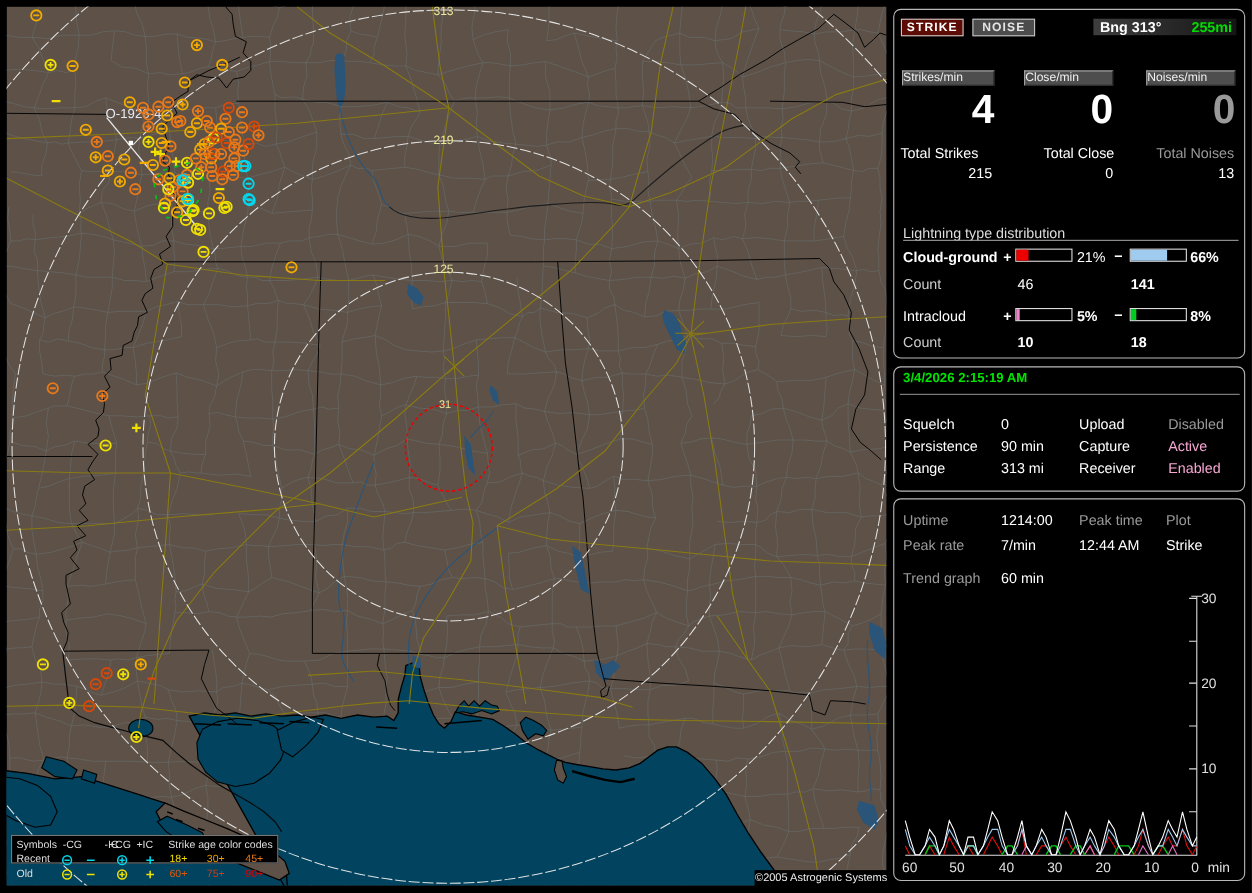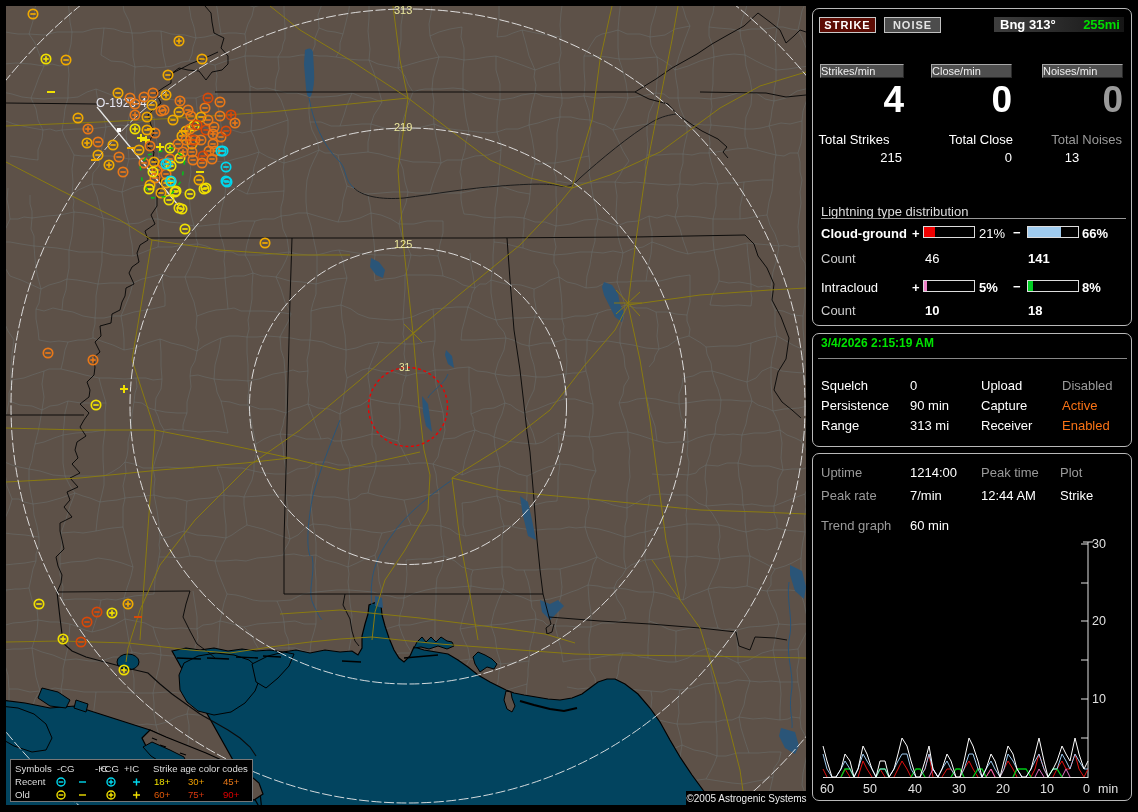--- a/index.html
+++ b/index.html
@@ -1,20 +1,20 @@
 <!DOCTYPE html>
 <html><head><meta charset="utf-8"><style>
 * { margin:0; padding:0; box-sizing:border-box; }
 body { width:1138px; height:812px; background:#000; position:relative; overflow:hidden;
        font-family:"Liberation Sans", sans-serif; }
 .abs { position:absolute; }
 .panel { position:absolute; border:1px solid #b9b9b9; border-radius:7px; background:#000; }
 .lbl { position:absolute; font-size:13px; color:#fff; white-space:nowrap; }
 .gray { color:#9a9a9a; }
-.green { color:#f97316; }
+.green { color:#f9a8d4; }
 .btn { position:absolute; background:#4e4e4e; border:1px solid; border-color:#a8a8a8 #2a2a2a #2a2a2a #a8a8a8; color:#f0f0f0; font-size:11px; text-align:left; }
 </style></head>
 <body>
 <svg class="abs" style="left:6px;top:6px" width="800" height="799" viewBox="6 6 800 799">
  <rect x="6" y="6" width="800" height="799" fill="#5d5148"></rect>
  <path d="M39 -7L50 -6L57 -3L68 -2M39 -7L35 8L33 21L29 34M68 -2L77 -1L84 -2L91 0M68 -2L69 10L70 22L72 32M91 0L101 -1L110 -1L122 -1M122 -1L131 -3L142 -5L153 -7M122 -1L124 11L129 21L132 33M153 -7L166 -3L177 3L189 5M189 5L198 1L207 -1L215 -4M189 5L191 18L194 27L196 38M215 -4L227 0L241 3L254 7M215 -4L217 8L219 22L221 34M254 7L264 4L274 2L284 -2M254 7L252 16L248 24L245 34M284 -2L298 -3L310 -6L321 -7M284 -2L284 12L285 26L285 39M321 -7L322 4L318 15L319 28M350 -3L349 9L346 22L343 34M370 -6L381 -2L392 2L403 5M370 -6L369 5L369 18L368 31M403 5L411 3L421 3L432 1M403 5L403 11L402 19L401 25M432 1L444 -0L457 -1L470 -2M432 1L431 14L429 24L430 36M499 -7L507 -5L514 -7L522 -5M499 -7L499 9L499 22L497 37M522 -5L534 -3L548 -3L563 -1M563 -1L561 13L560 25L561 37M621 -3L632 -0L644 -0L657 3M621 -3L620 9L619 17L618 30M657 3L665 2L673 1L679 1M657 3L655 13L651 26L650 37M679 1L689 2L703 3L714 6M679 1L683 8L686 18L690 26M714 6L726 2L737 -1L748 -3M714 6L713 13L710 21L709 27M748 -3L760 -4L770 -7L783 -6M748 -3L746 9L742 20L740 31M783 -6L791 -2L797 0L805 4M783 -6L780 6L779 17L777 27M805 4L802 11L800 21L798 30M0 31L11 33L18 34L29 34M0 31L3 42L2 54L4 64M29 34L44 35L57 32L72 32M29 34L35 43L40 56L44 66M72 32L83 32L93 29L104 28M72 32L71 44L69 52L68 64M104 28L114 29L123 32L132 33M104 28L103 37L102 45L101 55M132 33L141 33L151 31L161 31M132 33L133 43L133 57L135 67M161 31L171 34L185 35L196 38M161 31L162 43L163 53L166 67M196 38L205 37L213 35L221 34M196 38L193 47L192 54L189 61M221 34L228 33L236 33L245 34M245 34L246 41L246 50L245 56M285 39L283 44L282 50L278 57M319 28L327 31L335 32L343 34M319 28L315 38L315 45L311 55M343 34L340 43L340 50L336 57M368 31L369 41L370 49L369 60M401 25L401 40L399 54L398 68M430 36L439 32L450 29L462 27M430 36L432 42L435 50L439 57M462 27L461 37L464 48L464 60M497 37L506 36L513 33L522 30M522 30L536 33L547 35L561 37M522 30L526 44L529 56L535 70M561 37L560 44L561 53L559 62M596 37L602 34L611 32L618 30M596 37L592 43L589 48L584 56M618 30L627 34L640 34L650 37M618 30L618 39L618 48L619 59M650 37L665 35L675 29L690 26M650 37L651 45L654 52L657 57M690 26L685 39L679 56L675 70M709 27L718 28L731 29L740 31M709 27L709 36L713 47L714 57M740 31L751 29L765 29L777 27M740 31L741 39L744 48L745 55M777 27L783 27L791 29L798 30M777 27L775 42L776 57L776 70M798 30L803 40L808 53L812 66M4 64L16 63L31 64L44 66M4 64L3 73L1 82L2 92M44 66L52 64L60 66L68 64M44 66L39 77L35 88L31 98M68 64L69 75L68 87L68 98M101 55L111 61L123 62L135 67M135 67L146 66L154 68L166 67M135 67L134 79L135 90L134 101M166 67L172 66L182 62L189 61M189 61L198 61L205 63L215 65M215 65L226 61L235 59L245 56M215 65L217 76L216 84L217 94M245 56L256 56L268 57L278 57M245 56L246 65L248 77L250 86M278 57L290 57L301 55L311 55M278 57L279 69L276 79L275 90M311 55L319 56L327 56L336 57M311 55L309 68L312 84L310 97M336 57L348 59L359 60L369 60M369 60L378 64L388 66L398 68M369 60L374 73L378 87L382 102M398 68L411 64L425 60L439 57M398 68L405 76L408 84L413 92M439 57L446 57L454 58L464 60M439 57L436 67L433 78L432 89M464 60L475 59L486 57L496 56M464 60L463 70L463 79L463 89M496 56L508 60L522 65L535 70M496 56L496 70L500 84L500 100M535 70L543 67L552 64L559 62M535 70L534 77L536 85L535 93M559 62L560 75L560 85L562 98M584 56L596 56L607 57L619 59M584 56L584 70L585 83L584 96M619 59L632 59L644 58L657 57M619 59L623 71L626 83L628 98M657 57L664 61L671 66L675 70M657 57L658 70L657 81L656 93M675 70L688 66L700 61L714 57M675 70L676 79L678 90L678 98M714 57L724 55L734 54L745 55M714 57L713 69L713 84L711 99M745 55L756 61L764 65L776 70M745 55L746 66L750 79L752 92M776 70L788 69L801 67L812 66M776 70L776 80L774 91L774 101M812 66L812 74L810 79L810 88M2 92L12 94L22 97L31 98M2 92L1 101L1 111L0 119M31 98L44 99L55 98L68 98M31 98L36 109L38 120L43 130M68 98L78 97L87 92L96 89M68 98L65 109L64 118L62 130M96 89L109 94L121 99L134 101M96 89L98 102L103 114L106 127M134 101L143 100L156 100L165 99M134 101L131 109L129 117L127 126M165 99L176 100L186 98L196 98M196 98L204 95L209 94L217 94M196 98L197 108L198 116L198 127M217 94L218 107L220 118L222 132M250 86L257 89L267 88L275 90M250 86L250 100L252 116L251 131M275 90L287 93L297 93L310 97M275 90L281 100L285 111L288 120M310 97L324 97L337 96L352 93M310 97L309 106L309 113L310 122M352 93L362 97L371 98L382 102M352 93L347 105L344 115L340 126M382 102L378 109L374 115L371 124M413 92L419 90L425 89L432 89M413 92L408 105L404 117L400 131M432 89L441 89L453 88L463 89M432 89L434 102L433 112L434 124M463 89L475 94L487 98L500 100M463 89L464 103L466 118L469 131M500 100L513 98L522 95L535 93M500 100L498 112L497 121L497 132M535 93L543 96L553 97L562 98M535 93L532 104L530 114L529 125M562 98L569 98L575 97L584 96M562 98L562 104L560 110L560 117M584 96L597 98L612 97L628 98M584 96L587 105L589 111L590 120M628 98L636 97L647 95L656 93M628 98L624 109L618 120L613 130M656 93L664 94L669 98L678 98M656 93L654 102L649 113L647 124M678 98L688 98L698 98L711 99M678 98L680 108L684 117L687 126M711 99L724 97L738 93L752 92M711 99L712 107L710 117L711 125M752 92L758 94L765 99L774 101M752 92L751 105L746 117L745 129M774 101L786 98L797 91L810 88M774 101L772 110L771 118L769 126M810 88L807 99L803 111L802 121M0 119L14 124L27 127L43 130M43 130L50 129L56 131L62 130M43 130L42 139L38 150L38 160M62 130L76 129L90 129L106 127M62 130L65 138L70 147L74 155M106 127L112 126L121 125L127 126M106 127L104 138L102 147L100 156M127 126L136 123L145 121L154 117M127 126L126 136L128 147L129 159M154 117L155 131L157 142L159 157M198 127L206 128L213 129L222 132M222 132L232 130L242 133L251 131M222 132L222 142L223 151L225 162M251 131L262 129L276 124L288 120M251 131L254 137L256 144L259 152M288 120L288 134L284 149L284 163M310 122L321 122L331 126L340 126M310 122L312 130L317 140L319 150M340 126L351 125L362 124L371 124M371 124L381 127L391 130L400 131M371 124L370 133L368 142L368 152M400 131L410 130L422 127L434 124M400 131L399 139L399 149L399 159M434 124L444 128L458 130L469 131M434 124L436 137L439 149L441 163M469 131L478 132L488 133L497 132M469 131L466 141L465 150L462 160M497 132L506 129L518 129L529 125M497 132L499 139L501 144L501 150M529 125L538 123L550 119L560 117M529 125L532 138L534 150L535 164M560 117L571 117L579 119L590 120M560 117L557 133L557 148L555 163M590 120L598 123L605 125L613 130M590 120L591 132L588 145L589 156M613 130L623 128L635 126L647 124M613 130L618 140L623 151L629 161M647 124L659 125L672 125L687 126M647 124L647 135L648 144L647 155M687 126L695 124L704 125L711 125M687 126L687 135L685 143L683 154M711 125L721 126L733 127L745 129M711 125L709 134L710 143L709 153M745 129L753 129L761 128L769 126M745 129L745 136L747 143L748 148M769 126L781 123L790 124L802 121M769 126L772 134L774 144L776 155M802 121L802 131L801 143L798 153M10 156L18 157L29 159L38 160M74 155L82 156L91 156L100 156M74 155L72 169L73 182L72 195M100 156L111 156L119 157L129 159M100 156L99 166L93 173L92 184M129 159L140 158L149 157L159 157M129 159L126 171L125 179L122 192M159 157L169 160L180 160L190 163M159 157L158 165L157 173L156 181M190 163L200 163L212 161L225 162M190 163L191 172L189 184L189 194M225 162L235 159L247 156L259 152M225 162L227 171L224 176L226 184M259 152L268 157L276 160L284 163M259 152L254 167L252 181L247 194M284 163L295 160L308 155L319 150M284 163L283 172L284 180L284 191M319 150L325 153L332 153L338 155M319 150L314 160L310 169L307 180M338 155L348 154L358 153L368 152M338 155L340 165L344 176L347 186M368 152L380 154L390 157L399 159M399 159L413 162L427 162L441 163M399 159L403 169L405 182L408 192M441 163L447 160L454 160L462 160M441 163L437 172L433 183L430 193M462 160L475 156L488 155L501 150M462 160L460 172L462 181L461 193M501 150L500 163L499 174L498 185M535 164L541 164L549 163L555 163M535 164L533 172L531 182L530 194M555 163L566 161L578 158L589 156M555 163L554 171L556 177L556 181M589 156L590 164L589 173L591 183M629 161L623 169L620 175L615 182M647 155L659 155L671 154L683 154M647 155L645 165L646 174L645 183M683 154L692 155L700 153L709 153M683 154L683 163L680 174L680 184M709 153L723 151L736 149L748 148M709 153L711 162L714 172L718 184M748 148L757 150L768 153L776 155M776 155L784 156L790 153L798 153M776 155L774 165L774 172L773 180M798 153L800 162L800 172L802 180M8 188L7 199L9 210L10 219M30 195L30 204L32 211L32 218M72 195L78 190L85 187L92 184M72 195L74 201L73 208L74 212M92 184L102 185L113 190L122 192M92 184L97 196L99 205L103 218M122 192L134 187L145 185L156 181M122 192L124 204L126 214L129 224M156 181L168 187L177 191L189 194M156 181L156 192L156 207L158 219M189 194L190 205L191 214L194 226M226 184L232 187L241 191L247 194M226 184L225 195L221 211L219 224M247 194L258 193L270 192L284 191M284 191L283 200L281 207L281 216M307 180L306 192L306 202L307 213M347 186L353 188L361 193L368 194M347 186L343 200L342 211L338 222M368 194L381 193L393 192L408 192M368 194L369 201L370 205L371 213M408 192L416 193L423 193L430 193M408 192L406 203L402 213L399 224M430 193L442 193L450 193L461 193M461 193L471 191L486 187L498 185M461 193L461 199L462 206L464 214M498 185L509 189L518 192L530 194M498 185L497 196L495 208L495 218M530 194L529 202L526 211L524 218M556 181L568 183L579 183L591 183M556 181L556 196L557 210L556 226M591 183L599 182L607 182L615 182M591 183L593 196L596 207L598 219M615 182L624 183L635 182L645 183M615 182L617 196L616 212L617 226M645 183L657 184L669 185L680 184M680 184L693 185L704 183L718 184M680 184L677 195L678 206L675 217M718 184L725 183L737 183L744 182M718 184L716 196L716 206L713 219M744 182L753 181L762 180L773 180M744 182L743 193L740 207L740 219M773 180L772 191L769 202L767 215M802 180L800 192L801 203L799 217M10 219L18 219L24 217L32 218M10 219L6 228L2 234L-1 242M32 218L47 216L60 215L74 212M32 218L31 229L34 236L34 246M74 212L84 213L94 215L103 218M74 212L73 226L72 236L69 250M103 218L112 220L121 222L129 224M103 218L104 229L103 241L102 252M129 224L139 223L148 219L158 219M129 224L130 235L132 244L133 256M158 219L169 222L180 223L194 226M158 219L158 227L159 238L158 247M194 226L201 226L210 225L219 224M194 226L196 233L196 238L198 244M219 224L229 224L242 221L255 221M219 224L220 234L223 243L225 252M255 221L263 219L274 219L281 216M255 221L251 231L247 244L245 255M281 216L290 215L298 213L307 213M281 216L283 229L287 238L289 252M307 213L317 216L327 219L338 222M307 213L311 226L314 241L317 255M338 222L349 221L360 218L371 213M371 213L381 215L391 219L399 224M371 213L372 228L374 242L375 255M399 224L414 224L427 221L443 221M399 224L402 236L406 243L411 255M443 221L443 233L440 244L438 256M464 214L475 215L483 217L495 218M495 218L504 217L514 217L524 218M495 218L494 227L494 235L494 242M524 218L535 222L545 222L556 226M524 218L524 227L523 236L523 248M556 226L571 224L584 220L598 219M556 226L554 237L556 247L554 255M598 219L604 221L612 224L617 226M598 219L595 230L595 241L592 252M617 226L627 222L638 221L649 216M617 226L618 236L620 244L623 253M649 216L657 218L667 215L675 217M649 216L650 224L652 232L652 242M675 217L687 216L700 217L713 219M675 217L680 229L683 240L688 254M713 219L721 219L730 219L740 219M713 219L713 230L713 239L714 250M740 219L748 218L759 216L767 215M767 215L770 225L775 234L779 246M799 217L798 227L799 236L799 246M-1 242L10 242L21 244L34 246M-1 242L2 255L4 266L10 276M34 246L46 247L57 248L69 250M34 246L35 259L37 274L41 289M69 250L79 252L90 252L102 252M69 250L69 261L69 268L67 279M102 252L113 255L121 255L133 256M102 252L102 262L100 273L98 284M133 256L139 254L149 250L158 247M158 247L172 247L184 245L198 244M198 244L206 246L217 251L225 252M198 244L194 255L190 267L185 277M225 252L232 252L238 255L245 255M225 252L224 261L225 268L225 278M245 255L260 255L273 254L289 252M245 255L249 262L251 268L253 273M289 252L298 254L309 255L317 255M289 252L286 260L282 268L276 277M317 255L325 253L332 251L339 250M317 255L317 264L317 275L316 284M339 250L351 252L364 254L375 255M339 250L343 260L344 267L347 278M375 255L388 255L399 256L411 255M375 255L374 264L374 271L375 281M411 255L420 256L429 255L438 256M411 255L409 263L408 268L405 275M438 256L440 263L442 270L443 276M470 253L471 265L473 275L475 288M494 242L503 243L514 246L523 248M494 242L493 255L493 267L491 280M523 248L532 251L542 253L554 255M554 255L567 254L580 252L592 252M554 255L554 263L558 270L559 277M592 252L603 253L613 251L623 253M592 252L590 265L587 276L586 288M623 253L632 249L643 247L652 242M623 253L621 264L618 273L617 282M652 242L664 246L676 251L688 254M652 242L651 254L648 267L646 281M688 254L697 252L705 252L714 250M714 250L725 248L735 246L747 243M714 250L716 260L719 271L719 281M747 243L758 244L770 245L779 246M747 243L748 256L750 271L751 284M779 246L785 245L792 247L799 246M779 246L777 259L773 272L771 287M799 246L801 257L805 263L806 273M10 276L21 280L30 284L41 289M41 289L49 285L60 282L67 279M41 289L40 295L39 303L36 309M67 279L77 280L88 282L98 284M67 279L66 290L63 299L62 310M98 284L110 283L122 283L133 283M98 284L96 296L96 306L95 318M133 283L142 279L151 277L162 274M133 283L130 294L126 304L121 316M162 274L170 277L178 277L185 277M162 274L163 286L165 295L165 306M185 277L199 277L211 279L225 278M185 277L189 290L194 302L197 316M225 278L233 276L244 276L253 273M225 278L226 288L227 298L228 309M253 273L262 276L267 276L276 277M253 273L252 287L252 299L250 311M276 277L290 281L302 282L316 284M276 277L281 289L285 302L291 314M316 284L326 281L336 279L347 278M316 284L316 294L313 303L311 311M347 278L345 285L343 295L341 305M375 281L384 279L395 278L405 275M405 275L417 275L431 275L443 276M405 275L405 289L404 303L403 319M443 276L455 280L463 285L475 288M475 288L480 284L486 284L491 280M475 288L472 294L471 300L468 307M491 280L506 284L521 285L534 289M491 280L491 293L493 306L496 320M534 289L543 285L550 280L559 277M534 289L534 297L536 308L535 317M559 277L567 282L576 284L586 288M559 277L561 293L562 306L562 319M586 288L597 287L605 283L617 282M617 282L627 282L636 281L646 281M617 282L620 291L622 296L625 305M646 281L660 281L676 277L690 275M690 275L690 288L690 302L687 315M719 281L729 283L739 282L751 284M719 281L716 288L712 296L710 305M751 284L758 287L765 286L771 287M751 284L751 293L752 298L751 306M771 287L772 294L772 303L775 310M806 273L805 286L805 302L803 316M-2 312L4 322L8 331L14 340M36 309L44 311L53 308L62 310M36 309L36 319L38 330L39 340M62 310L73 312L83 316L95 318M95 318L104 318L113 316L121 316M95 318L95 324L93 332L93 338M121 316L134 312L152 309L165 306M121 316L123 328L124 339L124 350M197 316L208 312L216 310L228 309M197 316L196 328L199 340L197 351M228 309L234 308L241 311L250 311M250 311L264 311L278 312L291 314M250 311L248 320L249 329L247 337M291 314L288 322L284 329L280 337M311 311L322 308L330 307L341 305M311 311L311 319L311 329L310 340M341 305L351 309L358 314L369 318M341 305L342 319L345 335L346 350M369 318L379 319L392 320L403 319M403 319L412 317L421 313L433 309M403 319L404 326L403 334L405 344M433 309L445 308L456 307L468 307M433 309L434 320L435 331L435 341M468 307L478 312L485 316L496 320M468 307L465 319L462 330L461 340M496 320L510 318L521 318L535 317M496 320L498 325L504 332L506 338M535 317L545 319L554 319L562 319M535 317L532 326L530 335L529 346M562 319L575 316L586 316L598 313M562 319L564 326L563 333L566 339M598 313L607 310L616 309L625 305M598 313L594 322L591 332L587 340M625 305L636 308L647 308L656 312M625 305L623 319L620 329L620 343M656 312L668 312L676 314L687 315M656 312L658 325L657 336L659 349M687 315L687 321L690 329L689 336M710 305L724 306L738 305L751 306M775 310L783 311L793 315L803 316M775 310L775 319L775 326L777 336M803 316L803 328L804 339L804 350M14 340L12 354L11 368L11 380M39 340L50 342L59 341L68 342M68 342L78 340L85 340L93 338M68 342L65 350L63 361L61 369M93 338L104 342L113 345L124 350M124 350L135 348L147 343L160 339M160 339L171 343L184 346L197 351M160 339L161 352L161 366L162 379M197 351L204 346L212 342L221 338M197 351L195 361L191 368L190 376M221 338L229 336L238 336L247 337M221 338L219 350L215 365L214 379M247 337L257 337L268 336L280 337M247 337L247 353L248 365L248 381M280 337L291 338L301 340L310 340M280 337L281 350L284 359L285 372M310 340L323 342L332 346L346 350M310 340L309 351L307 360L308 371M346 350L356 348L367 344L379 342M346 350L346 358L345 369L347 378M379 342L386 343L397 343L405 344M379 342L376 351L373 358L369 368M405 344L416 344L426 342L435 341M405 344L404 354L406 366L406 376M435 341L433 350L434 359L435 370M461 340L476 340L490 339L506 338M506 338L513 340L521 344L529 346M506 338L504 350L498 363L495 374M529 346L543 343L552 343L566 339M529 346L531 356L534 365L536 377M566 339L572 340L578 340L587 340M566 339L566 351L567 361L566 374M587 340L597 342L608 341L620 343M587 340L587 351L585 359L586 371M620 343L633 345L646 348L659 349M620 343L624 356L625 367L629 378M659 349L668 346L678 339L689 336M659 349L655 356L654 361L649 367M689 336L696 340L701 343L706 347M706 347L721 346L737 346L751 343M706 347L707 354L711 363L712 371M751 343L760 340L767 338L777 336M751 343L750 355L749 369L747 382M777 336L786 341L793 345L804 350M777 336L775 346L772 358L771 367M804 350L803 358L805 365L803 373M11 380L24 378L32 375L44 371M11 380L11 388L9 393L9 401M44 371L49 369L54 369L61 369M44 371L42 384L44 397L42 410M61 369L74 372L85 375L99 378M99 378L110 378L125 379L136 378M99 378L101 386L104 396L106 403M136 378L146 378L153 380L162 379M136 378L137 387L135 393L134 402M162 379L161 389L156 398L155 410M190 376L198 375L205 377L214 379M190 376L191 387L187 402L187 413M214 379L224 380L236 380L248 381M214 379L216 386L217 392L221 401M248 381L259 379L273 374L285 372M248 381L249 389L248 396L248 405M285 372L293 370L299 372L308 371M285 372L286 385L286 400L286 413M308 371L307 382L309 394L308 404M347 378L353 375L362 370L369 368M347 378L345 389L343 401L340 414M369 368L381 371L394 372L406 376M369 368L368 377L370 389L370 399M406 376L417 373L425 373L435 370M406 376L403 385L402 396L399 404M435 370L448 370L457 368L469 367M435 370L436 384L439 397L443 412M469 367L477 371L487 372L495 374M469 367L469 382L471 398L471 414M495 374L509 376L521 375L536 377M495 374L498 383L502 393L505 403M536 377L546 377L557 375L566 374M536 377L534 390L529 400L524 413M566 374L573 373L578 373L586 371M566 374L564 382L565 390L564 399M586 371L589 382L590 392L593 404M629 378L624 386L623 394L619 403M683 378L693 376L701 372L712 371M683 378L682 386L679 394L679 404M712 371L723 374L736 379L747 382M712 371L715 382L718 389L721 400M747 382L756 378L762 371L771 367M747 382L748 389L750 394L752 401M771 367L782 371L791 372L803 373M771 367L771 383L772 395L773 411M803 373L807 385L809 393L811 405M9 401L20 405L32 406L42 410M9 401L7 412L2 424L-1 437M42 410L50 406L58 405L68 401M42 410L40 422L38 432L35 444M68 401L81 403L94 403L106 403M68 401L65 413L64 425L63 435M106 403L105 413L105 422L105 430M134 402L142 403L149 408L155 410M134 402L132 414L131 429L128 442M155 410L165 412L177 413L187 413M155 410L158 416L160 423L164 430M187 413L185 418L183 425L183 430M221 401L230 402L240 405L248 405M221 401L224 413L226 424L228 433M248 405L260 409L273 409L286 413M248 405L251 418L253 430L256 444M286 413L293 409L300 407L308 404M286 413L284 419L283 425L280 434M308 404L318 408L329 409L340 414M308 404L313 417L316 426L321 439M340 414L351 408L361 405L370 399M340 414L340 423L342 431L341 441M370 399L379 401L388 403L399 404M370 399L371 409L373 423L372 434M399 404L414 406L429 410L443 412M399 404L400 416L400 428L398 441M443 412L444 422L445 430L443 439M471 414L483 409L494 408L505 403M471 414L473 418L473 424L475 430M505 403L511 405L516 409L524 413M505 403L502 414L497 425L494 437M524 413L537 409L549 404L564 399M524 413L529 424L533 433L536 444M564 399L575 399L585 402L593 404M593 404L593 414L591 426L589 437M619 403L628 402L637 399L647 398M619 403L622 413L625 421L628 432M647 398L656 399L668 402L679 404M647 398L650 412L655 426L657 441M679 404L693 402L707 400L721 400M679 404L681 417L687 428L688 442M721 400L731 400L742 401L752 401M721 400L720 412L716 424L715 434M752 401L758 405L767 408L773 411M752 401L748 413L746 424L742 435M773 411L784 409L799 408L811 405M773 411L776 417L779 424L780 430M811 405L807 416L806 430L801 441M-1 437L-0 445L0 454L2 461M35 444L44 442L54 438L63 435M35 444L33 453L32 460L29 469M63 435L76 433L92 432L105 430M63 435L63 450L63 463L65 476M105 430L103 446L103 460L104 476M128 442L128 449L127 456L125 462M164 430L172 429L178 430L183 430M164 430L161 444L157 454L153 468M183 430L199 432L214 431L228 433M256 444L264 439L271 436L280 434M256 444L256 454L254 463L254 471M280 434L293 435L306 439L321 439M280 434L283 446L284 459L287 474M321 439L328 438L334 441L341 441M341 441L352 439L361 437L372 434M341 441L343 448L348 458L350 465M372 434L381 435L388 438L398 441M372 434L372 445L376 455L376 466M398 441L402 449L406 457L410 464M443 439L455 438L465 433L475 430M443 439L440 447L438 457L433 464M475 430L482 433L488 434L494 437M475 430L470 445L465 460L462 475M494 437L507 441L521 443L536 444M494 437L495 447L498 457L500 466M536 444L543 442L549 438L558 433M558 433L567 436L579 436L589 437M558 433L559 444L558 454L560 464M589 437L601 436L614 433L628 432M589 437L593 450L593 460L596 471M628 432L639 435L648 438L657 441M628 432L628 441L630 451L629 462M657 441L666 443L678 442L688 442M688 442L697 438L707 435L715 434M688 442L687 454L689 462L688 475M715 434L724 435L733 434L742 435M715 434L711 444L710 454L706 465M742 435L754 433L766 433L780 430M742 435L741 444L741 453L738 463M780 430L787 435L795 438L801 441M780 430L782 443L781 458L783 470M801 441L806 450L808 458L813 466M2 461L12 465L19 467L29 469M2 461L5 473L7 486L12 499M29 469L40 471L53 475L65 476M29 469L29 482L31 494L33 504M65 476L77 476L92 476L104 476M65 476L67 480L70 486L75 493M104 476L112 472L120 467L125 462M104 476L104 485L102 494L100 502M125 462L134 464L143 468L153 468M125 462L126 472L123 486L125 498M153 468L167 467L181 468L194 468M153 468L155 479L154 487L154 495M217 467L231 468L242 468L254 471M217 467L221 477L223 484L224 495M254 471L264 473L275 474L287 474M254 471L252 480L247 490L244 497M287 474L297 469L307 468L316 462M316 462L327 462L338 465L350 465M316 462L316 475L313 484L311 495M350 465L359 466L367 467L376 466M350 465L349 476L348 489L349 500M376 466L386 466L399 465L410 464M376 466L374 474L370 484L368 493M410 464L418 463L426 463L433 464M433 464L442 467L453 470L462 475M433 464L436 474L437 485L439 493M462 475L473 470L486 468L500 466M500 466L509 469L518 474L527 476M500 466L498 475L497 487L497 496M527 476L538 471L548 467L560 464M527 476L527 485L527 495L526 507M560 464L571 465L584 469L596 471M560 464L558 477L558 489L557 501M596 471L592 479L590 488L588 498M629 462L630 477L627 493L627 508M652 474L664 475L676 474L688 475M688 475L696 473L699 469L706 465M688 475L687 482L687 489L687 495M706 465L718 466L727 463L738 463M706 465L705 479L707 492L706 506M738 463L752 466L769 466L783 470M738 463L739 477L742 490L743 505M783 470L792 469L802 469L813 466M783 470L778 480L777 495L774 506M813 466L809 477L809 484L805 494M12 499L19 499L24 502L33 504M12 499L9 509L4 521L-2 532M33 504L47 502L61 498L75 493M33 504L34 515L37 526L39 537M75 493L83 496L90 498L100 502M75 493L70 506L66 519L61 533M100 502L107 501L117 500L125 498M100 502L98 513L97 521L96 531M125 498L134 497L145 496L154 495M125 498L123 507L123 517L123 527M154 495L166 498L175 498L187 501M154 495L157 510L159 524L160 538M187 501L198 499L210 498L224 495M187 501L186 512L186 520L184 531M224 495L229 496L238 496L244 497M224 495L224 509L226 525L226 538M244 497L259 496L271 495L286 495M244 497L244 505L246 517L247 525M286 495L293 496L303 495L311 495M286 495L288 509L287 525L290 539M311 495L323 497L335 497L349 500M311 495L311 503L312 515L313 524M349 500L356 498L361 494L368 493M349 500L350 509L350 520L351 529M368 493L379 496L392 498L404 500M404 500L416 498L427 495L439 493M404 500L406 508L408 518L411 525M439 493L439 505L440 515L441 526M462 503L472 502L486 498L497 496M462 503L463 515L463 525L466 536M497 496L507 501L517 503L526 507M497 496L500 505L501 517L504 526M526 507L538 504L546 502L557 501M588 498L601 501L613 505L627 508M588 498L589 507L586 517L585 527M627 508L636 503L643 499L650 495M627 508L627 518L625 526L625 537M650 495L662 494L675 495L687 495M650 495L648 508L646 519L645 532M687 495L692 498L698 503L706 506M687 495L687 504L686 515L687 524M706 506L719 505L731 504L743 505M706 506L712 513L715 518L719 525M743 505L752 504L764 506L774 506M743 505L745 513L745 522L746 532M774 506L784 502L794 498L805 494M774 506L774 513L777 520L777 528M805 494L806 507L804 519L805 532M-2 532L12 534L25 535L39 537M-2 532L1 543L1 554L5 565M39 537L39 546L36 554L36 561M61 533L74 532L83 533L96 531M61 533L62 544L60 555L60 564M96 531L106 529L113 528L123 527M123 527L126 539L129 553L133 567M160 538L169 537L178 533L184 531M160 538L159 545L160 551L159 557M184 531L197 535L212 536L226 538M184 531L185 540L188 548L190 556M226 538L232 535L239 530L247 525M226 538L222 546L219 553L215 561M247 525L263 529L276 534L290 539M290 539L298 535L305 528L313 524M290 539L288 544L285 549L283 555M313 524L327 525L338 528L351 529M313 524L315 534L316 543L316 555M351 529L362 530L371 532L382 533M351 529L350 540L350 553L348 567M382 533L392 531L402 527L411 525M382 533L379 541L378 548L375 555M411 525L421 526L432 525L441 526M441 526L450 529L457 534L466 536M441 526L441 535L443 545L444 556M466 536L479 533L491 530L504 526M504 526L510 526L518 528L525 529M504 526L502 540L502 554L502 567M525 529L537 530L548 529L560 529M560 529L569 527L576 528L585 527M585 527L599 529L610 532L625 537M585 527L588 537L592 546L597 557M625 537L631 536L639 533L645 532M625 537L624 547L624 559L626 569M645 532L660 528L671 527L687 524M645 532L646 541L645 549L645 560M687 524L698 524L708 525L719 525M687 524L687 534L687 547L687 557M719 525L728 527L737 530L746 532M719 525L720 537L718 547L720 559M746 532L758 529L767 530L777 528M746 532L747 539L748 549L750 556M777 528L785 530L796 531L805 532M805 532L803 541L802 548L801 558M5 565L14 564L25 563L36 561M5 565L4 574L4 583L6 590M36 561L33 569L31 579L29 588M60 564L71 562L85 561L98 558M60 564L60 575L63 587L62 600M98 558L111 560L122 563L133 567M133 567L131 576L127 588L124 598M159 557L168 557L179 558L190 556M159 557L157 569L155 580L154 594M190 556L200 557L207 560L215 561M215 561L224 561L236 560L246 561M215 561L218 572L222 582L227 594M246 561L257 558L269 557L283 555M283 555L294 554L304 556L316 555M316 555L325 560L337 563L348 567M316 555L315 566L316 580L316 592M348 567L357 563L365 559L375 555M348 567L349 574L348 582L349 590M375 555L378 567L379 581L383 595M406 560L419 559L431 559L444 556M406 560L407 574L406 586L404 598M444 556L455 561L462 567L473 570M444 556L442 567L437 578L436 588M473 570L482 569L491 568L502 567M473 570L471 576L471 581L471 586M502 567L510 567L516 570L524 570M502 567L502 574L504 583L503 589M524 570L536 570L548 569L560 569M524 570L528 581L530 590L531 601M560 569L571 566L585 562L597 557M560 569L561 578L562 587L561 596M597 557L606 562L617 566L626 569M597 557L593 565L591 575L588 585M626 569L631 565L639 562L645 560M626 569L622 576L617 581L614 588M645 560L658 559L672 556L687 557M645 560L648 569L652 580L654 592M687 557L696 556L709 558L720 559M687 557L685 570L686 585L683 600M720 559L731 557L741 556L750 556M720 559L717 569L712 580L708 589M750 556L758 560L766 564L775 569M750 556L749 567L748 576L747 586M775 569L785 566L792 563L801 558M775 569L771 576L771 585L767 591M801 558L801 570L801 580L800 591M6 590L15 589L20 589L29 588M6 590L4 603L4 613L2 626M29 588L32 600L37 609L38 620M62 600L75 599L89 599L101 600M101 600L107 599L116 600L124 598M101 600L99 611L96 620L92 632M124 598L134 596L144 595L154 594M124 598L124 606L124 611L125 619M193 591L195 604L197 617L197 629M227 594L236 595L244 597L253 600M227 594L224 603L222 612L220 621M253 600L260 601L270 601L277 601M277 601L291 600L303 594L316 592M277 601L280 608L283 616L284 622M316 592L326 591L337 590L349 590M316 592L316 602L316 614L316 624M349 590L362 591L373 592L383 595M349 590L350 603L352 616L351 628M383 595L390 596L397 598L404 598M404 598L415 593L426 590L436 588M404 598L403 606L400 615L399 625M436 588L448 588L459 587L471 586M436 588L436 600L435 610L435 620M471 586L482 588L492 589L503 589M471 586L469 599L464 614L460 629M503 589L512 594L522 597L531 601M503 589L498 601L494 612L491 625M531 601L542 600L550 599L561 596M531 601L532 608L535 612L536 619M561 596L571 592L577 590L588 585M561 596L558 607L558 616L555 626M588 585L598 586L606 588L614 588M588 585L589 600L591 613L591 627M614 588L626 589L639 592L654 592M614 588L617 599L623 608L626 619M654 592L664 594L672 597L683 600M654 592L652 603L650 610L649 621M683 600L692 595L698 593L708 589M708 589L719 587L734 588L747 586M708 589L711 600L714 614L718 628M747 586L754 588L760 590L767 591M767 591L777 590L789 590L800 591M767 591L771 603L776 613L779 624M800 591L804 603L806 613L810 624M2 626L13 623L25 622L38 620M2 626L1 634L3 641L2 650M38 620L50 622L58 622L70 624M38 620L37 631L35 638L32 648M70 624L76 626L85 630L92 632M70 624L69 636L68 647L65 660M92 632L104 629L114 625L125 619M125 619L135 621L145 623L153 627M125 619L127 630L129 642L132 652M153 627L166 629L181 628L197 629M153 627L156 637L160 646L161 655M197 629L203 625L212 624L220 621M197 629L198 638L195 647L195 656M220 621L229 623L236 625L244 627M220 621L219 633L218 647L218 658M244 627L257 624L269 623L284 622M244 627L251 634L255 643L260 651M284 622L295 621L304 624L316 624M284 622L285 632L288 639L289 648M316 624L314 632L311 642L310 652M351 628L351 639L349 650L348 663M371 631L379 630L389 628L399 625M371 631L375 639L377 645L379 653M399 625L410 625L423 622L435 620M399 625L402 634L407 645L412 653M435 620L435 635L434 648L433 662M460 629L471 627L481 626L491 625M460 629L464 640L468 648L470 659M491 625L504 624L519 621L536 619M491 625L495 637L497 651L501 664M536 619L543 621L547 625L555 626M536 619L534 631L530 647L529 661M555 626L567 626L579 627L591 627M555 626L558 638L561 649L563 662M591 627L602 623L614 623L626 619M591 627L589 638L589 649L590 659M649 621L658 624L668 629L676 631M649 621L649 634L648 645L648 658M676 631L691 628L703 628L718 628M676 631L676 642L675 653L676 662M718 628L723 630L730 629L737 630M737 630L749 627L764 626L779 624M737 630L737 641L738 652L738 663M779 624L791 625L800 624L810 624M779 624L776 634L775 640L773 650M810 624L807 631L803 639L798 649M2 650L13 649L22 649L32 648M2 650L4 662L8 675L9 689M32 648L42 652L53 655L65 660M32 648L34 663L36 677L40 691M65 660L76 659L90 661L101 661M65 660L63 669L63 678L61 689M101 661L113 657L122 657L132 652M132 652L143 654L151 653L161 655M132 652L132 667L134 679L134 693M161 655L172 656L182 657L195 656M161 655L159 667L156 679L153 693M195 656L201 657L209 659L218 658M195 656L196 670L198 683L197 694M218 658L217 666L215 675L215 682M260 651L270 651L278 648L289 648M260 651L254 659L249 671L246 680M289 648L295 648L304 651L310 652M289 648L288 662L290 676L288 692M310 652L321 657L334 660L348 663M310 652L313 664L314 678L316 692M348 663L357 660L370 655L379 653M348 663L348 669L346 677L347 684M379 653L390 654L401 653L412 653M379 653L375 661L372 671L369 681M412 653L410 664L411 674L410 682M433 662L446 662L456 661L470 659M433 662L433 670L434 677L434 686M470 659L481 661L492 661L501 664M470 659L465 668L464 675L460 683M501 664L510 663L520 662L529 661M501 664L499 672L498 682L495 691M529 661L528 669L528 676L527 684M563 662L572 660L582 659L590 659M590 659L600 657L612 655L623 653M590 659L590 670L595 678L596 689M623 653L630 653L640 657L648 658M623 653L619 664L618 674L614 686M648 658L656 660L668 662L676 662M676 662L688 658L697 652L708 648M708 648L717 654L728 658L738 663M708 648L711 660L711 671L714 683M738 663L749 660L762 653L773 650M738 663L742 669L746 674L750 681M773 650L780 650L789 650L798 649M773 650L775 661L777 671L780 682M798 649L799 659L797 670L798 682M9 689L18 689L30 692L40 691M9 689L9 702L9 714L10 726M40 691L46 690L55 688L61 689M40 691L35 699L32 709L29 718M61 689L72 690L84 692L96 692M61 689L63 701L64 713L67 723M96 692L109 692L121 692L134 693M96 692L95 701L94 709L93 718M134 693L139 693L147 693L153 693M153 693L167 692L181 693L197 694M153 693L154 703L154 714L156 725M197 694L203 691L210 687L215 682M197 694L194 699L189 706L187 714M215 682L225 682L236 680L246 680M215 682L220 695L221 705L225 718M246 680L259 685L273 688L288 692M246 680L247 693L245 706L246 720M288 692L299 693L307 692L316 692M288 692L283 704L279 713L276 723M316 692L325 689L337 686L347 684M316 692L317 703L317 712L317 723M347 684L353 682L360 682L369 681M347 684L347 695L348 705L347 716M369 681L369 692L371 705L374 717M410 682L417 683L427 685L434 686M434 686L443 685L450 685L460 683M434 686L436 693L440 701L443 711M460 683L472 686L483 689L495 691M495 691L507 690L517 687L527 684M495 691L499 700L500 708L505 718M527 684L526 697L527 710L527 724M567 687L578 689L588 688L596 689M596 689L603 687L607 686L614 686M596 689L594 701L592 710L591 722M614 686L627 689L638 690L651 691M614 686L619 698L622 708L625 721M651 691L662 692L670 689L680 690M651 691L652 698L651 707L650 716M680 690L692 688L703 684L714 683M680 690L678 700L679 713L677 724M714 683L727 683L737 680L750 681M714 683L716 695L716 710L716 722M750 681L760 682L771 681L780 682M750 681L746 694L744 705L739 717M780 682L787 682L793 682L798 682M780 682L781 694L780 708L780 720M798 682L800 693L801 706L800 718M10 726L17 722L22 721L29 718M10 726L10 734L12 737L12 745M67 723L75 721L84 719L93 718M67 723L70 734L69 744L71 755M93 718L104 721L117 722L127 724M93 718L92 726L92 734L93 744M127 724L138 725L147 724L156 725M127 724L125 731L124 739L125 747M156 725L167 722L177 717L187 714M156 725L158 732L159 738L160 744M187 714L198 715L212 716L225 718M187 714L189 725L189 734L188 745M225 718L231 720L240 719L246 720M246 720L255 722L265 723L276 723M246 720L247 732L245 744L246 757M276 723L290 724L302 723L317 723M276 723L278 732L275 739L277 748M317 723L327 722L336 717L347 716M317 723L318 733L319 744L321 754M347 716L357 717L364 717L374 717M374 717L388 714L399 714L412 712M374 717L373 729L370 741L370 752M412 712L408 722L403 735L400 745M443 711L449 713L457 715L463 715M443 711L440 721L439 732L435 742M463 715L478 716L491 718L505 718M463 715L465 726L465 741L466 754M505 718L503 728L502 739L501 750M527 724L535 721L547 719L556 718M527 724L529 734L531 740L531 749M556 718L555 728L553 740L554 751M591 722L603 723L613 720L625 721M591 722L589 732L590 744L589 753M625 721L633 719L640 717L650 716M625 721L626 731L626 738L628 748M650 716L659 720L667 722L677 724M650 716L651 727L652 741L653 754M677 724L690 724L703 722L716 722M677 724L679 731L681 739L682 745M716 722L723 720L732 720L739 717M716 722L717 735L717 746L717 756M739 717L753 719L765 718L780 720M739 717L741 728L745 741L749 753M780 720L788 719L792 717L800 718M800 718L801 728L806 737L808 749M12 745L18 747L25 746L32 746M12 745L8 759L5 769L3 783M32 746L46 749L56 751L71 755M32 746L32 756L32 768L30 779M71 755L78 751L87 749L93 744M71 755L72 765L71 773L72 784M93 744L104 745L114 745L125 747M93 744L95 753L97 765L100 777M125 747L127 759L125 768L128 780M160 744L162 757L162 766L162 779M229 753L236 754L239 757L246 757M246 757L254 755L266 752L277 748M246 757L250 766L254 773L257 779M277 748L290 751L305 751L321 754M277 748L280 760L280 773L283 788M321 754L330 753L339 751L348 748M321 754L316 764L312 773L306 781M348 748L357 750L363 750L370 752M348 748L344 759L342 772L339 785M370 752L375 762L377 772L382 781M400 745L412 743L423 743L435 742M400 745L399 758L400 771L400 782M435 742L444 746L454 749L466 754M435 742L436 757L437 770L437 784M466 754L478 752L488 753L501 750M466 754L465 763L466 774L468 783M531 749L537 749L546 750L554 751M554 751L565 751L577 752L589 753M554 751L553 763L556 773L555 784M589 753L590 764L588 775L589 785M628 748L635 750L645 751L653 754M628 748L624 762L620 775L615 789M653 754L661 749L673 749L682 745M653 754L651 761L650 766L650 774M682 745L694 750L706 752L717 756M682 745L680 757L681 767L679 779M717 756L726 756L737 753L749 753M717 756L714 764L710 772L706 779M749 753L759 753L769 752L781 752M781 752L779 761L774 768L773 777M808 749L806 759L803 773L802 785M3 783L11 783L20 781L30 779M3 783L6 794L9 802L13 812M30 779L45 782L59 783L72 784M30 779L31 793L33 805L32 817M72 784L82 782L90 780L100 777M72 784L71 792L68 800L66 807M100 777L111 779L119 778L128 780M100 777L98 791L95 803L92 816M128 780L130 791L131 803L134 814M162 779L161 790L160 802L159 813M193 788L200 785L209 786L216 783M193 788L191 798L189 809L186 819M216 783L228 781L242 780L257 779M216 783L217 795L218 804L219 814M257 779L266 782L275 785L283 788M283 788L291 786L297 785L306 781M283 788L283 794L284 801L282 809M306 781L318 782L327 784L339 785M306 781L308 789L313 796L314 806M339 785L354 785L368 781L382 781M339 785L342 794L346 803L350 810M382 781L387 780L394 780L400 782M382 781L383 790L382 798L381 808M400 782L412 782L424 785L437 784M400 782L401 791L404 801L404 808M437 784L446 785L456 783L468 783M468 783L480 782L491 781L504 781M468 783L465 793L463 806L460 816M504 781L513 782L519 785L528 788M504 781L501 791L497 799L495 808M528 788L538 786L545 785L555 784M528 788L528 795L526 805L526 812M555 784L555 795L557 805L559 814M589 785L599 785L605 786L615 789M615 789L628 783L639 777L650 774M615 789L620 797L624 808L628 818M650 774L661 776L668 776L679 779M679 779L688 781L698 780L706 779M706 779L719 781L732 783L743 784M743 784L752 782L763 780L773 777M773 777L770 790L770 804L767 819M802 785L805 793L806 799L808 808M13 812L20 815L26 814L32 817M32 817L44 812L53 810L66 807M66 807L75 810L85 814L92 816M92 816L106 817L119 815L134 814M134 814L144 814L150 814L159 813M159 813L168 816L176 817L186 819M186 819L197 819L208 816L219 814M219 814L231 815L244 815L257 817M257 817L266 814L273 813L282 809M282 809L294 807L302 807L314 806M350 810L361 809L370 809L381 808M381 808L388 809L397 808L404 808M436 807L443 808L452 813L460 816M460 816L471 814L483 811L495 808M495 808L505 810L515 809L526 812M526 812L536 813L548 813L559 814M559 814L571 812L580 812L593 810M593 810L605 812L615 815L628 818M628 818L634 816L638 819L645 817M645 817L659 818L676 818L689 817M689 817L696 816L702 818L708 817M708 817L720 814L734 807L747 804M767 819L782 816L796 811L808 808" fill="none" stroke="#6e7878" stroke-width="0.7" opacity="0.6"></path>
 
  <g stroke="#000" stroke-width="1.2" fill="#02445f">
  <path d="M172,651 L186,648 L200,650 L214,648 L228,651 L242,649 L256,651 L270,650 L283,652 L296,650
  L310,653 L325,650 L340,652 L352,651 L358,655 L362,648 L362,636 L365,624 L368,614 L369,605 L377,602 L381,605 L382,615 L385,626 L389,638 L394,650 L399,658 L404,662 L410,656
@@ -408,21 +408,21 @@
     <path d="M141 134v8" stroke="#f0e000" stroke-width="2"></path>
     <path d="M147 129h8" stroke="#f0aa00" stroke-width="2"></path>
     <path d="M179 131h8" stroke="#f0aa00" stroke-width="2"></path>
     <path d="M156 147h8" stroke="#f0e000" stroke-width="2"></path>
     <path d="M160 143v8" stroke="#f0e000" stroke-width="2"></path>
     <path d="M91 160h8" stroke="#f0aa00" stroke-width="2"></path>
     <path d="M196 172h8" stroke="#f0e000" stroke-width="2"></path>
     <polygon points="148,155 172,148 185,158 182,180 170,196 152,198 142,180 140,165" fill="none" stroke="#00c418" stroke-width="1.5" stroke-dasharray="4 7"></polygon>
 </svg>
 
-<div class="abs" style="left:10px;top:759px;width:243px;height:43px;background:#000;border:1px solid #777;color:#ddd;font-size:9.6px;line-height:1">
+<div class="abs" style="left:10px;top:759px;width:243px;height:26px;background:#000;border:1px solid #777;color:#ddd;font-size:9.6px;line-height:1">
   <div class="abs" style="left:4px;top:4px">Symbols</div>
   <div class="abs" style="left:46px;top:4px">-CG</div>
   <div class="abs" style="left:84px;top:4px">-IC</div>
   <div class="abs" style="left:88px;top:4px">+CG</div>
   <div class="abs" style="left:113px;top:4px">+IC</div>
   <div class="abs" style="left:142px;top:4px">Strike age color codes</div>
   <div class="abs" style="left:4px;top:17px">Recent</div>
   <div class="abs" style="left:4px;top:30px">Old</div>
   <svg class="abs" style="left:0;top:0" width="241" height="41" viewBox="10 759 241 41">
     <g transform="translate(10,759)">
@@ -466,21 +466,21 @@
 
 <div class="lbl" style="left:820px;top:79px;width:84px;text-align:right;font-size:37px;font-weight:bold">4</div>
 <div class="lbl" style="left:931px;top:79px;width:81px;text-align:right;font-size:37px;font-weight:bold">0</div>
 <div class="lbl gray" style="left:1042px;top:79px;width:81px;text-align:right;font-size:37px;font-weight:bold">0</div>
 
 <div class="lbl" style="left:804px;top:132px;width:100px;text-align:center">Total Strikes</div>
 <div class="lbl" style="left:804px;top:150px;width:98px;text-align:right">215</div>
 <div class="lbl" style="left:913px;top:132px;width:100px;text-align:right">Total Close</div>
 <div class="lbl" style="left:913px;top:150px;width:99px;text-align:right">0</div>
 <div class="lbl gray" style="left:1022px;top:132px;width:100px;text-align:right">Total Noises</div>
-<div class="lbl" style="left:1022px;top:150px;width:100px;text-align:center">13</div>
+<div class="lbl" style="left:1022px;top:150px;width:100px;text-align:right">13</div>
 
 <div class="lbl" style="left:821px;top:204px;color:#ddd">Lightning type distribution</div>
 <div class="abs" style="left:821px;top:218px;width:305px;height:1px;background:#999"></div>
 
 <div class="lbl" style="left:821px;top:226px;font-weight:bold">Cloud-ground</div>
 <div class="lbl" style="left:912px;top:226px;font-weight:bold">+</div>
 <div class="abs" style="left:923px;top:226px;width:52px;height:12px;border:1px solid #ddd;background:#000">
     <div style="width:11px;height:100%;background:#ee0000"></div>
   </div>
 <div class="lbl" style="left:979px;top:226px;font-weight:normal">21%</div>

